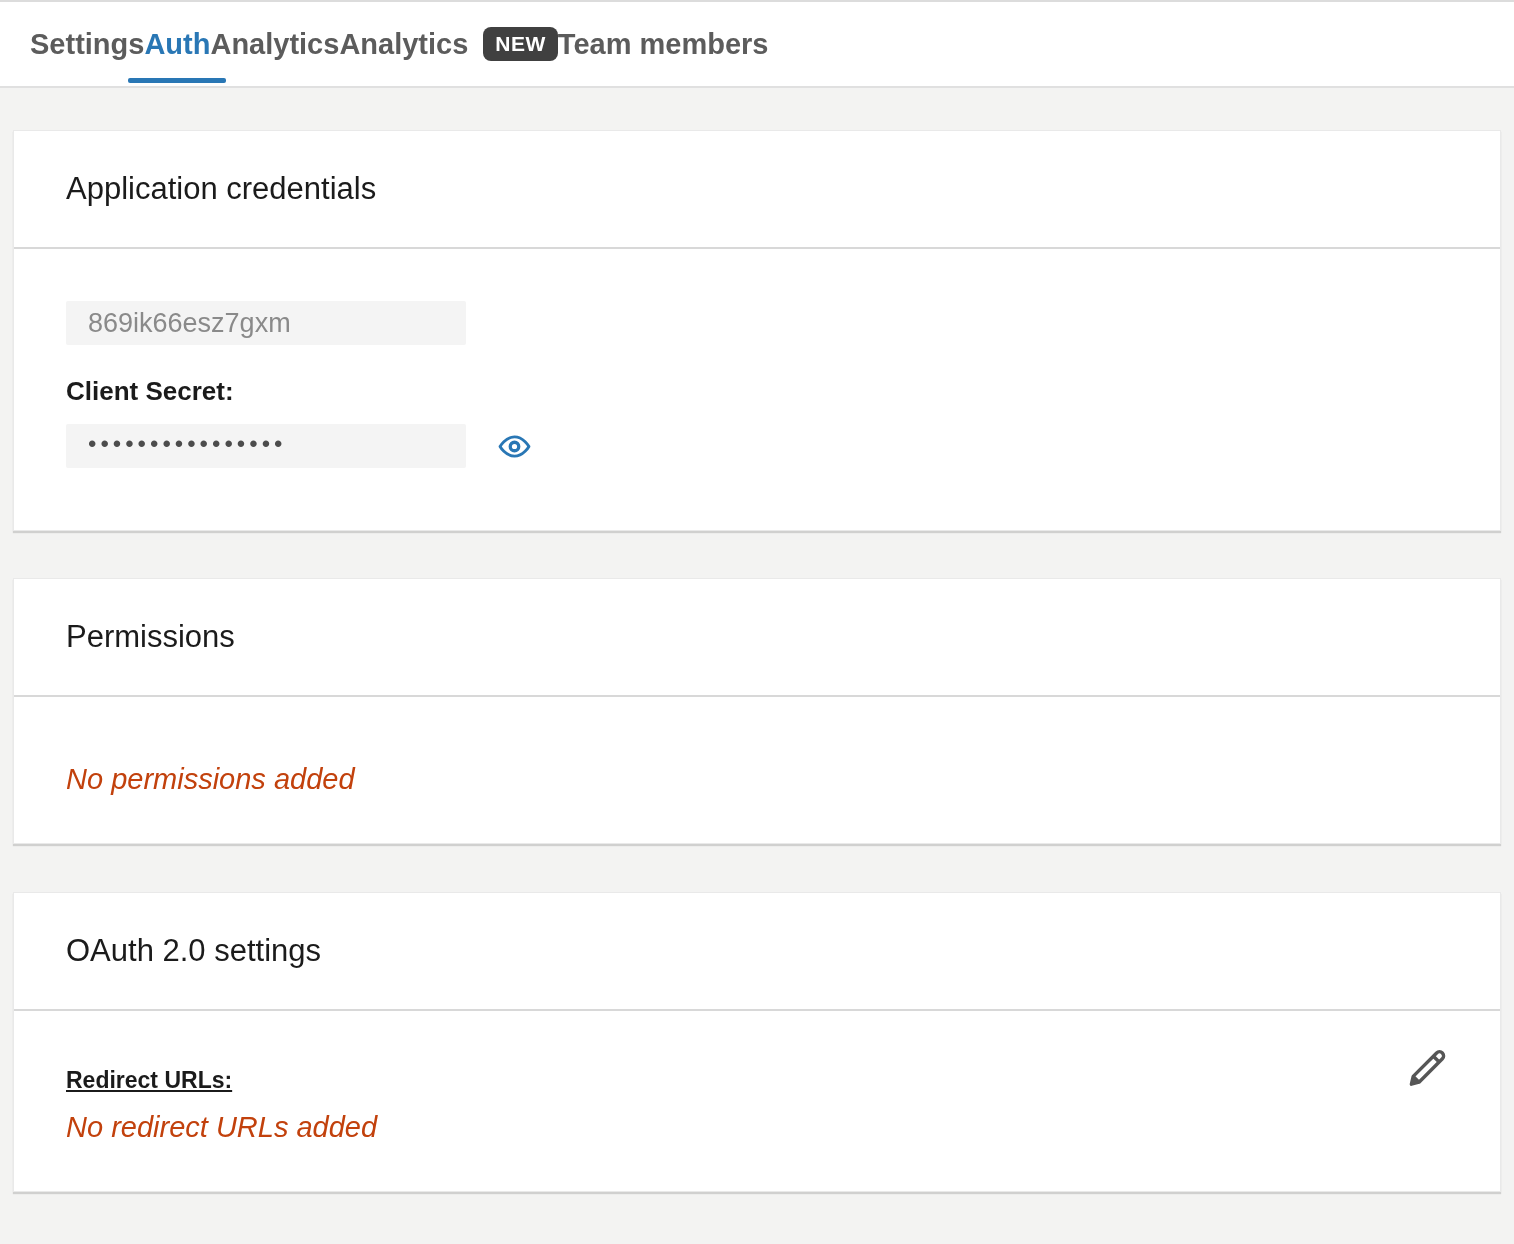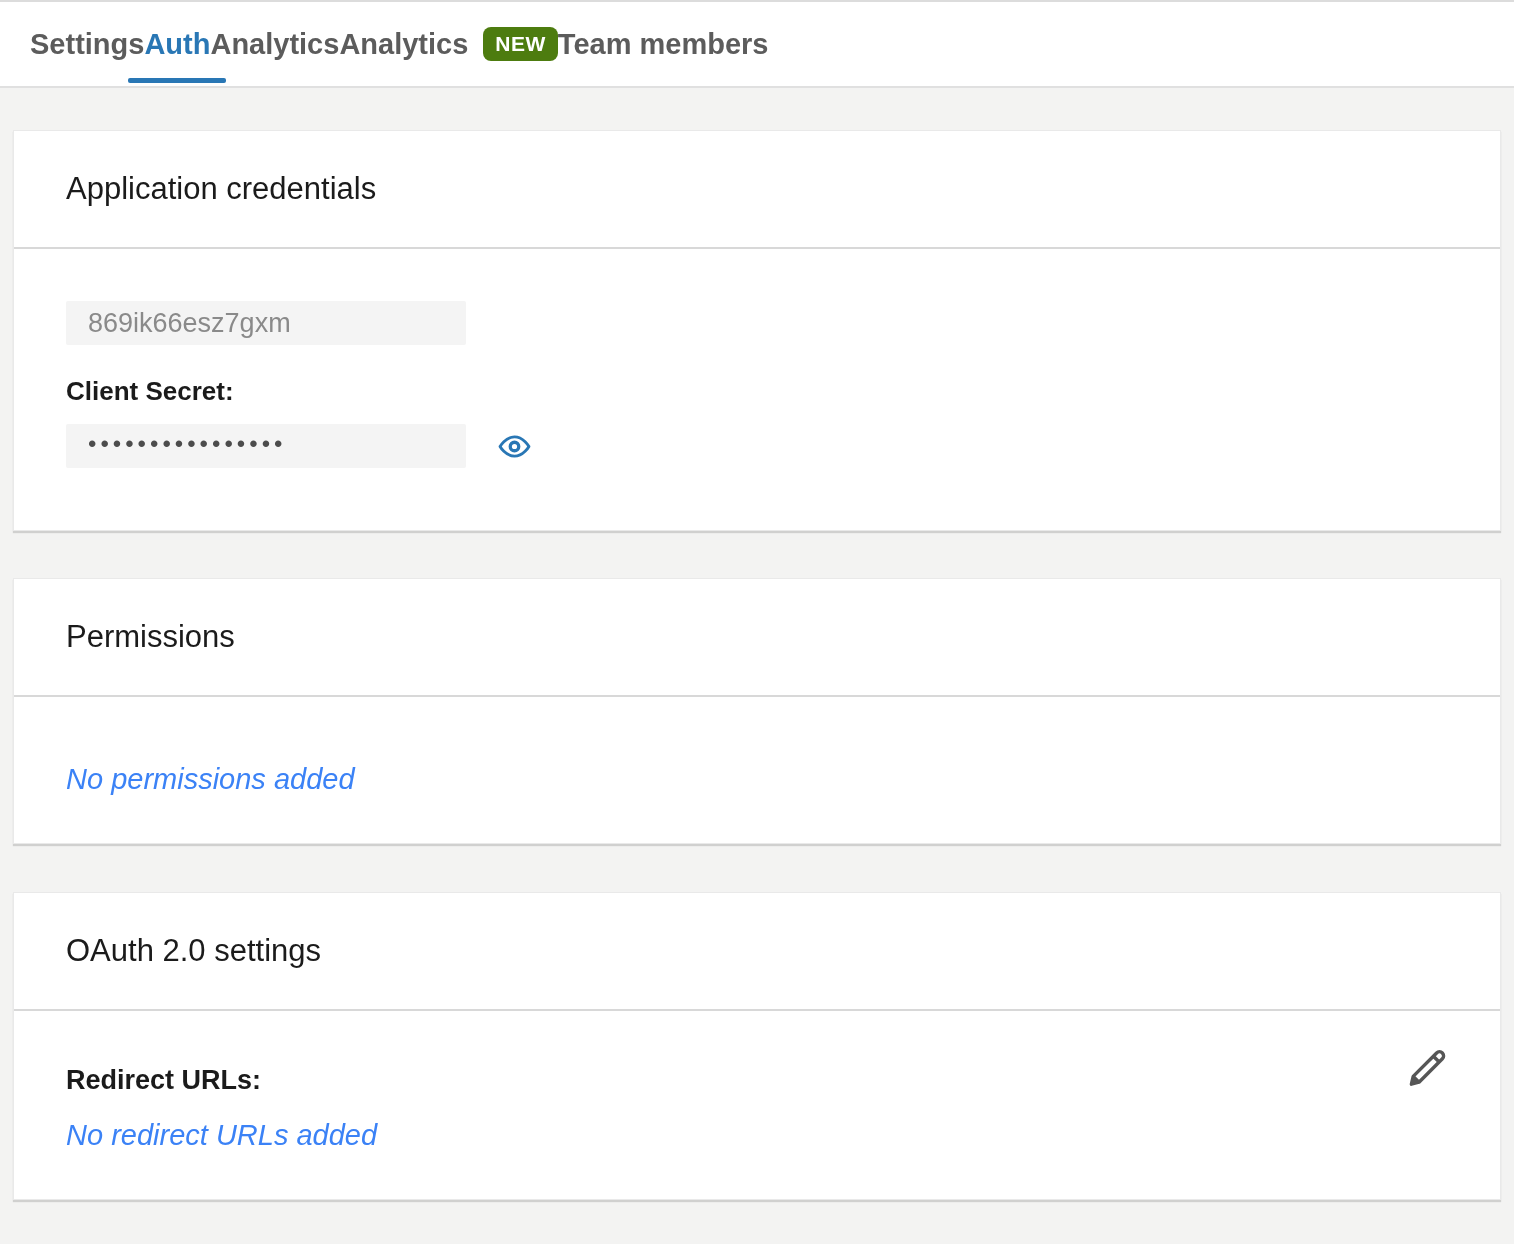--- a/index.html
+++ b/index.html
@@ -36,21 +36,21 @@
   .tab.active::after {
     content: "";
     position: absolute;
     left: -16px; right: -16px;
     bottom: 3px;
     height: 5px;
     background: #2977b5;
     border-radius: 2px;
   }
   .badge {
-    background: #4d7c0f;
+    background: #404040;
     color: #ffffff;
     font-size: 21px;
     font-weight: bold;
     line-height: 1;
     padding: 6px 12px 7px;
     border-radius: 8px;
     letter-spacing: 0.5px;
   }
 
   
@@ -111,29 +111,30 @@
     display: flex;
     align-items: center;
     justify-content: center;
   }
 
   
   .empty-body { padding: 64px 52px 46px; }
   .empty-text {
     font-style: italic;
     font-size: 29px;
-    color: #3b82f6;
+    color: #c2410c;
     line-height: 36px;
   }
   .oauth-body { position: relative; padding: 52px 52px 46px; }
   .redirect-label {
-    font-size: 27px;
+    font-size: 23px;
     font-weight: bold;
     line-height: 34px;
-    margin-bottom: 20px;
+    margin-bottom: 12px;
+    text-decoration: underline;
   }
   .edit-btn {
     position: absolute;
     top: 32px;
     right: 48px;
   }
 </style>
 </head>
 <body>
 

